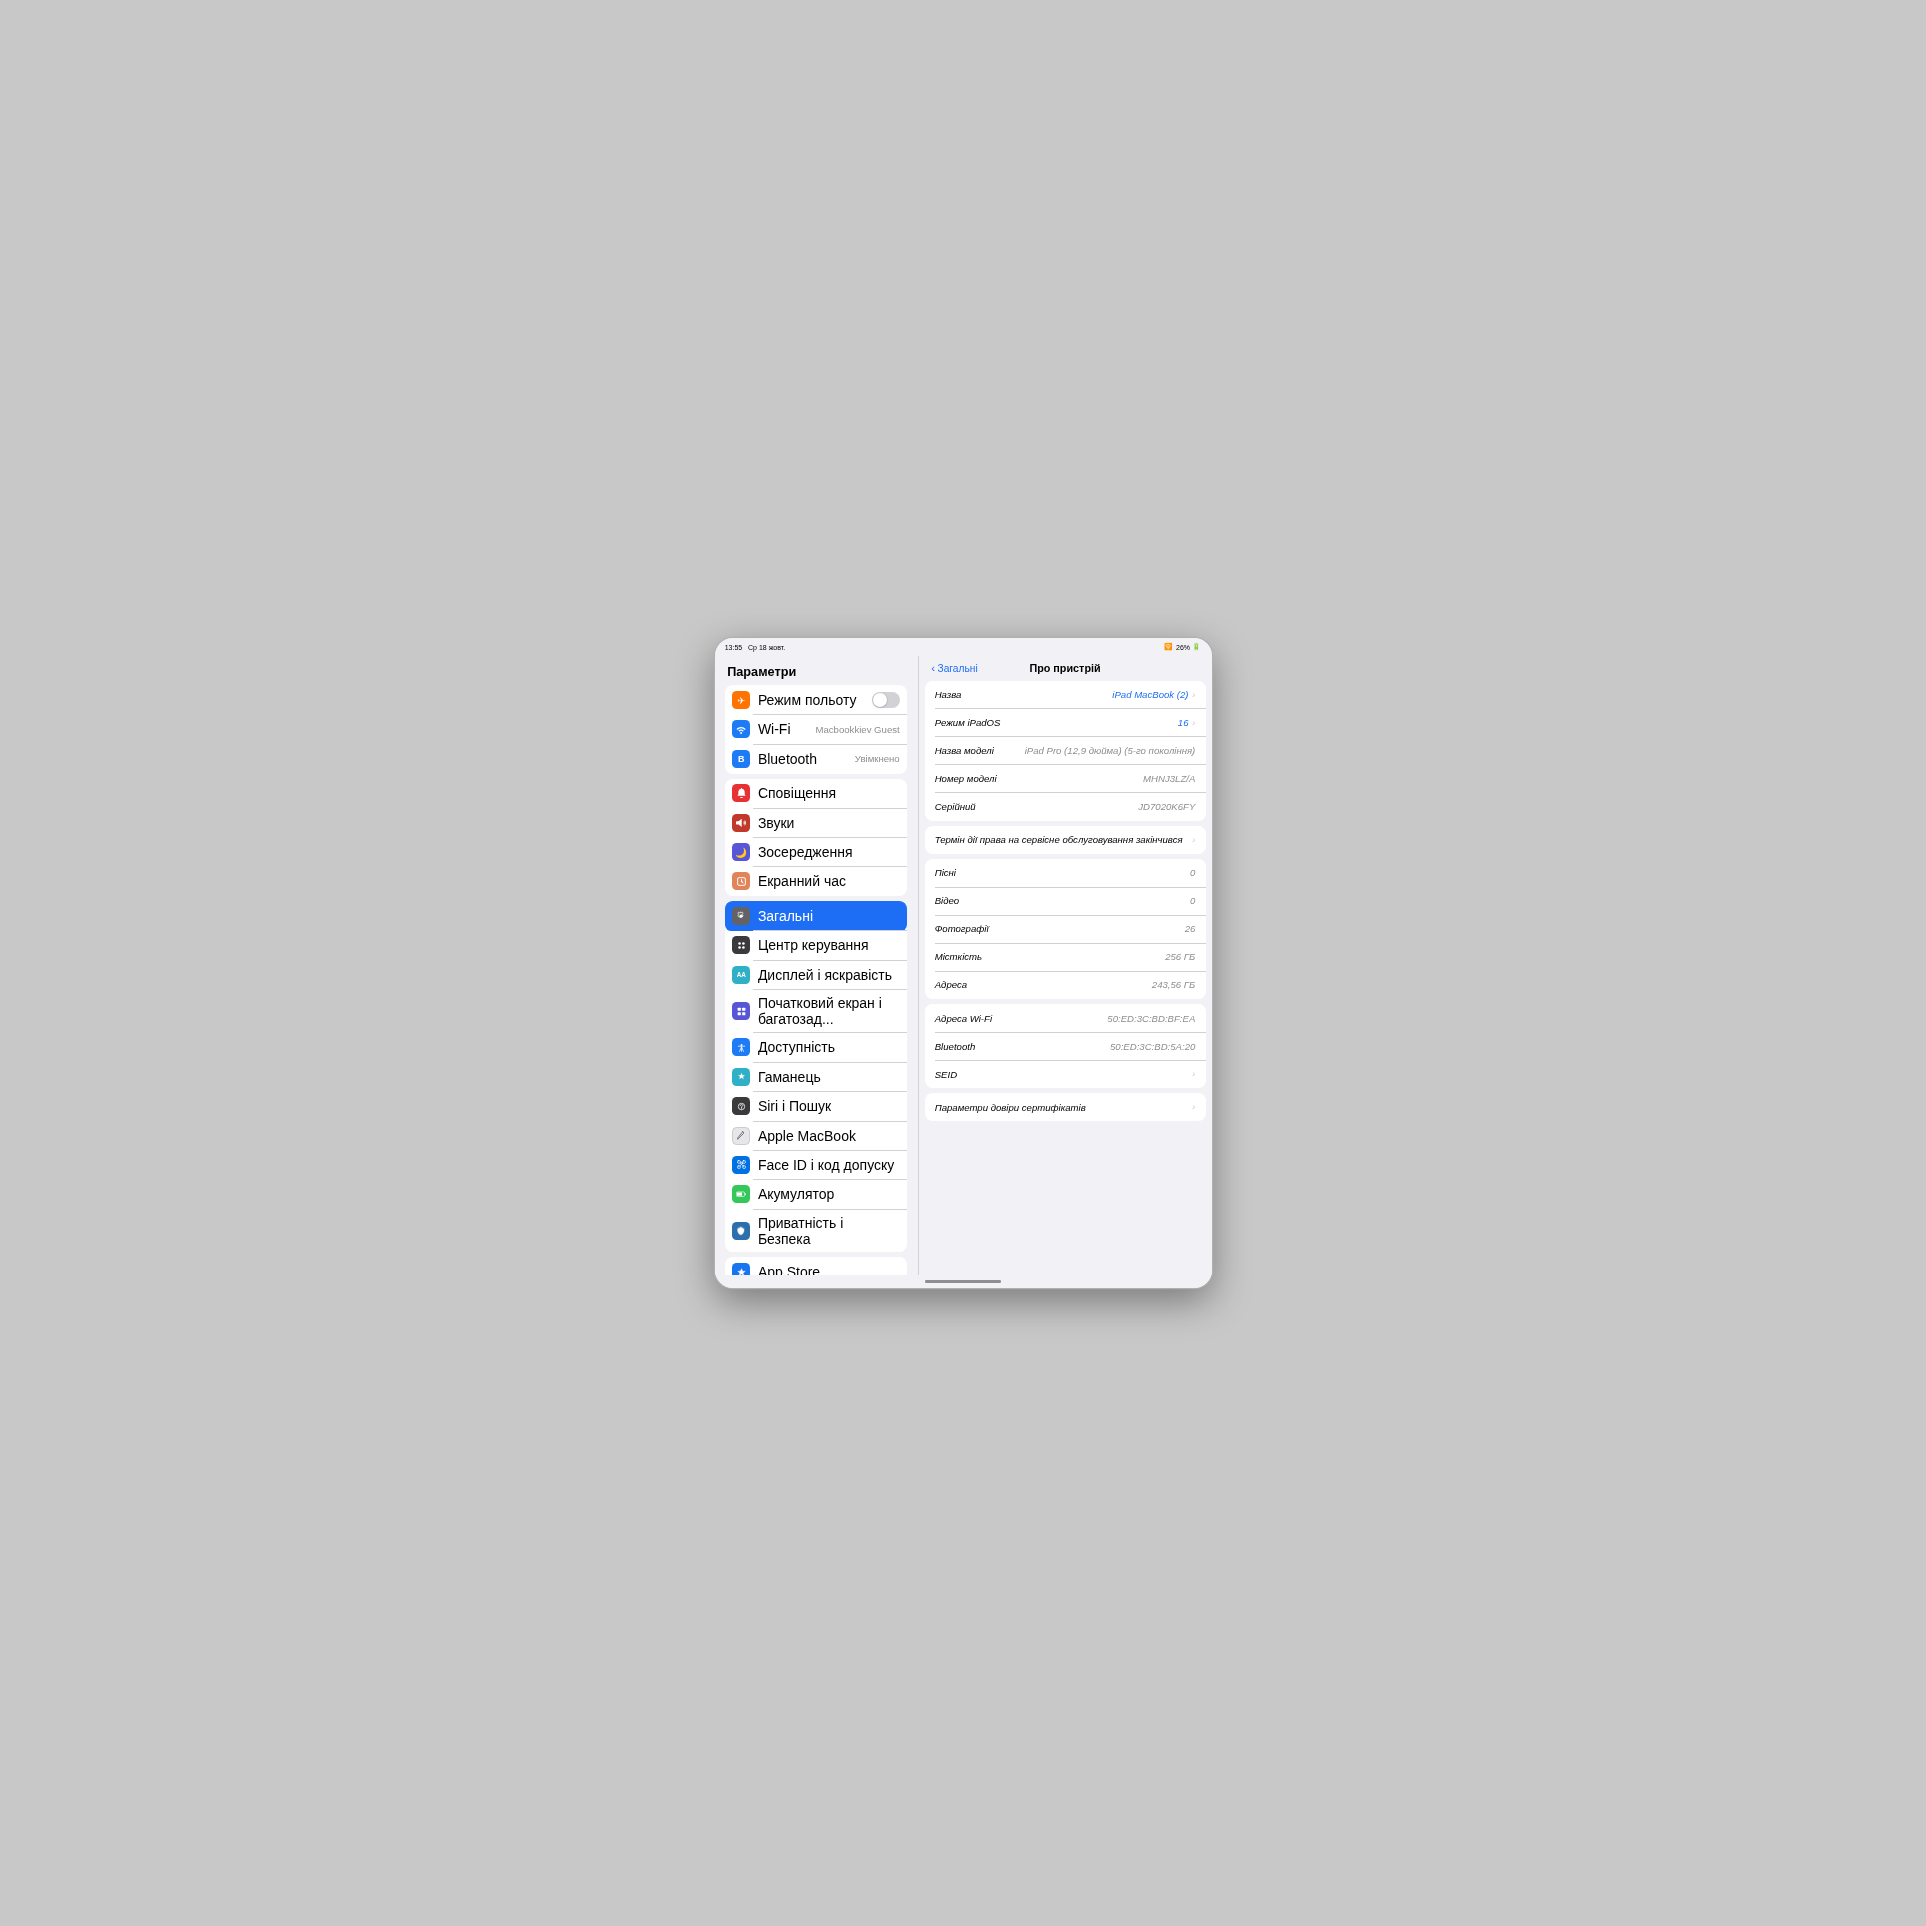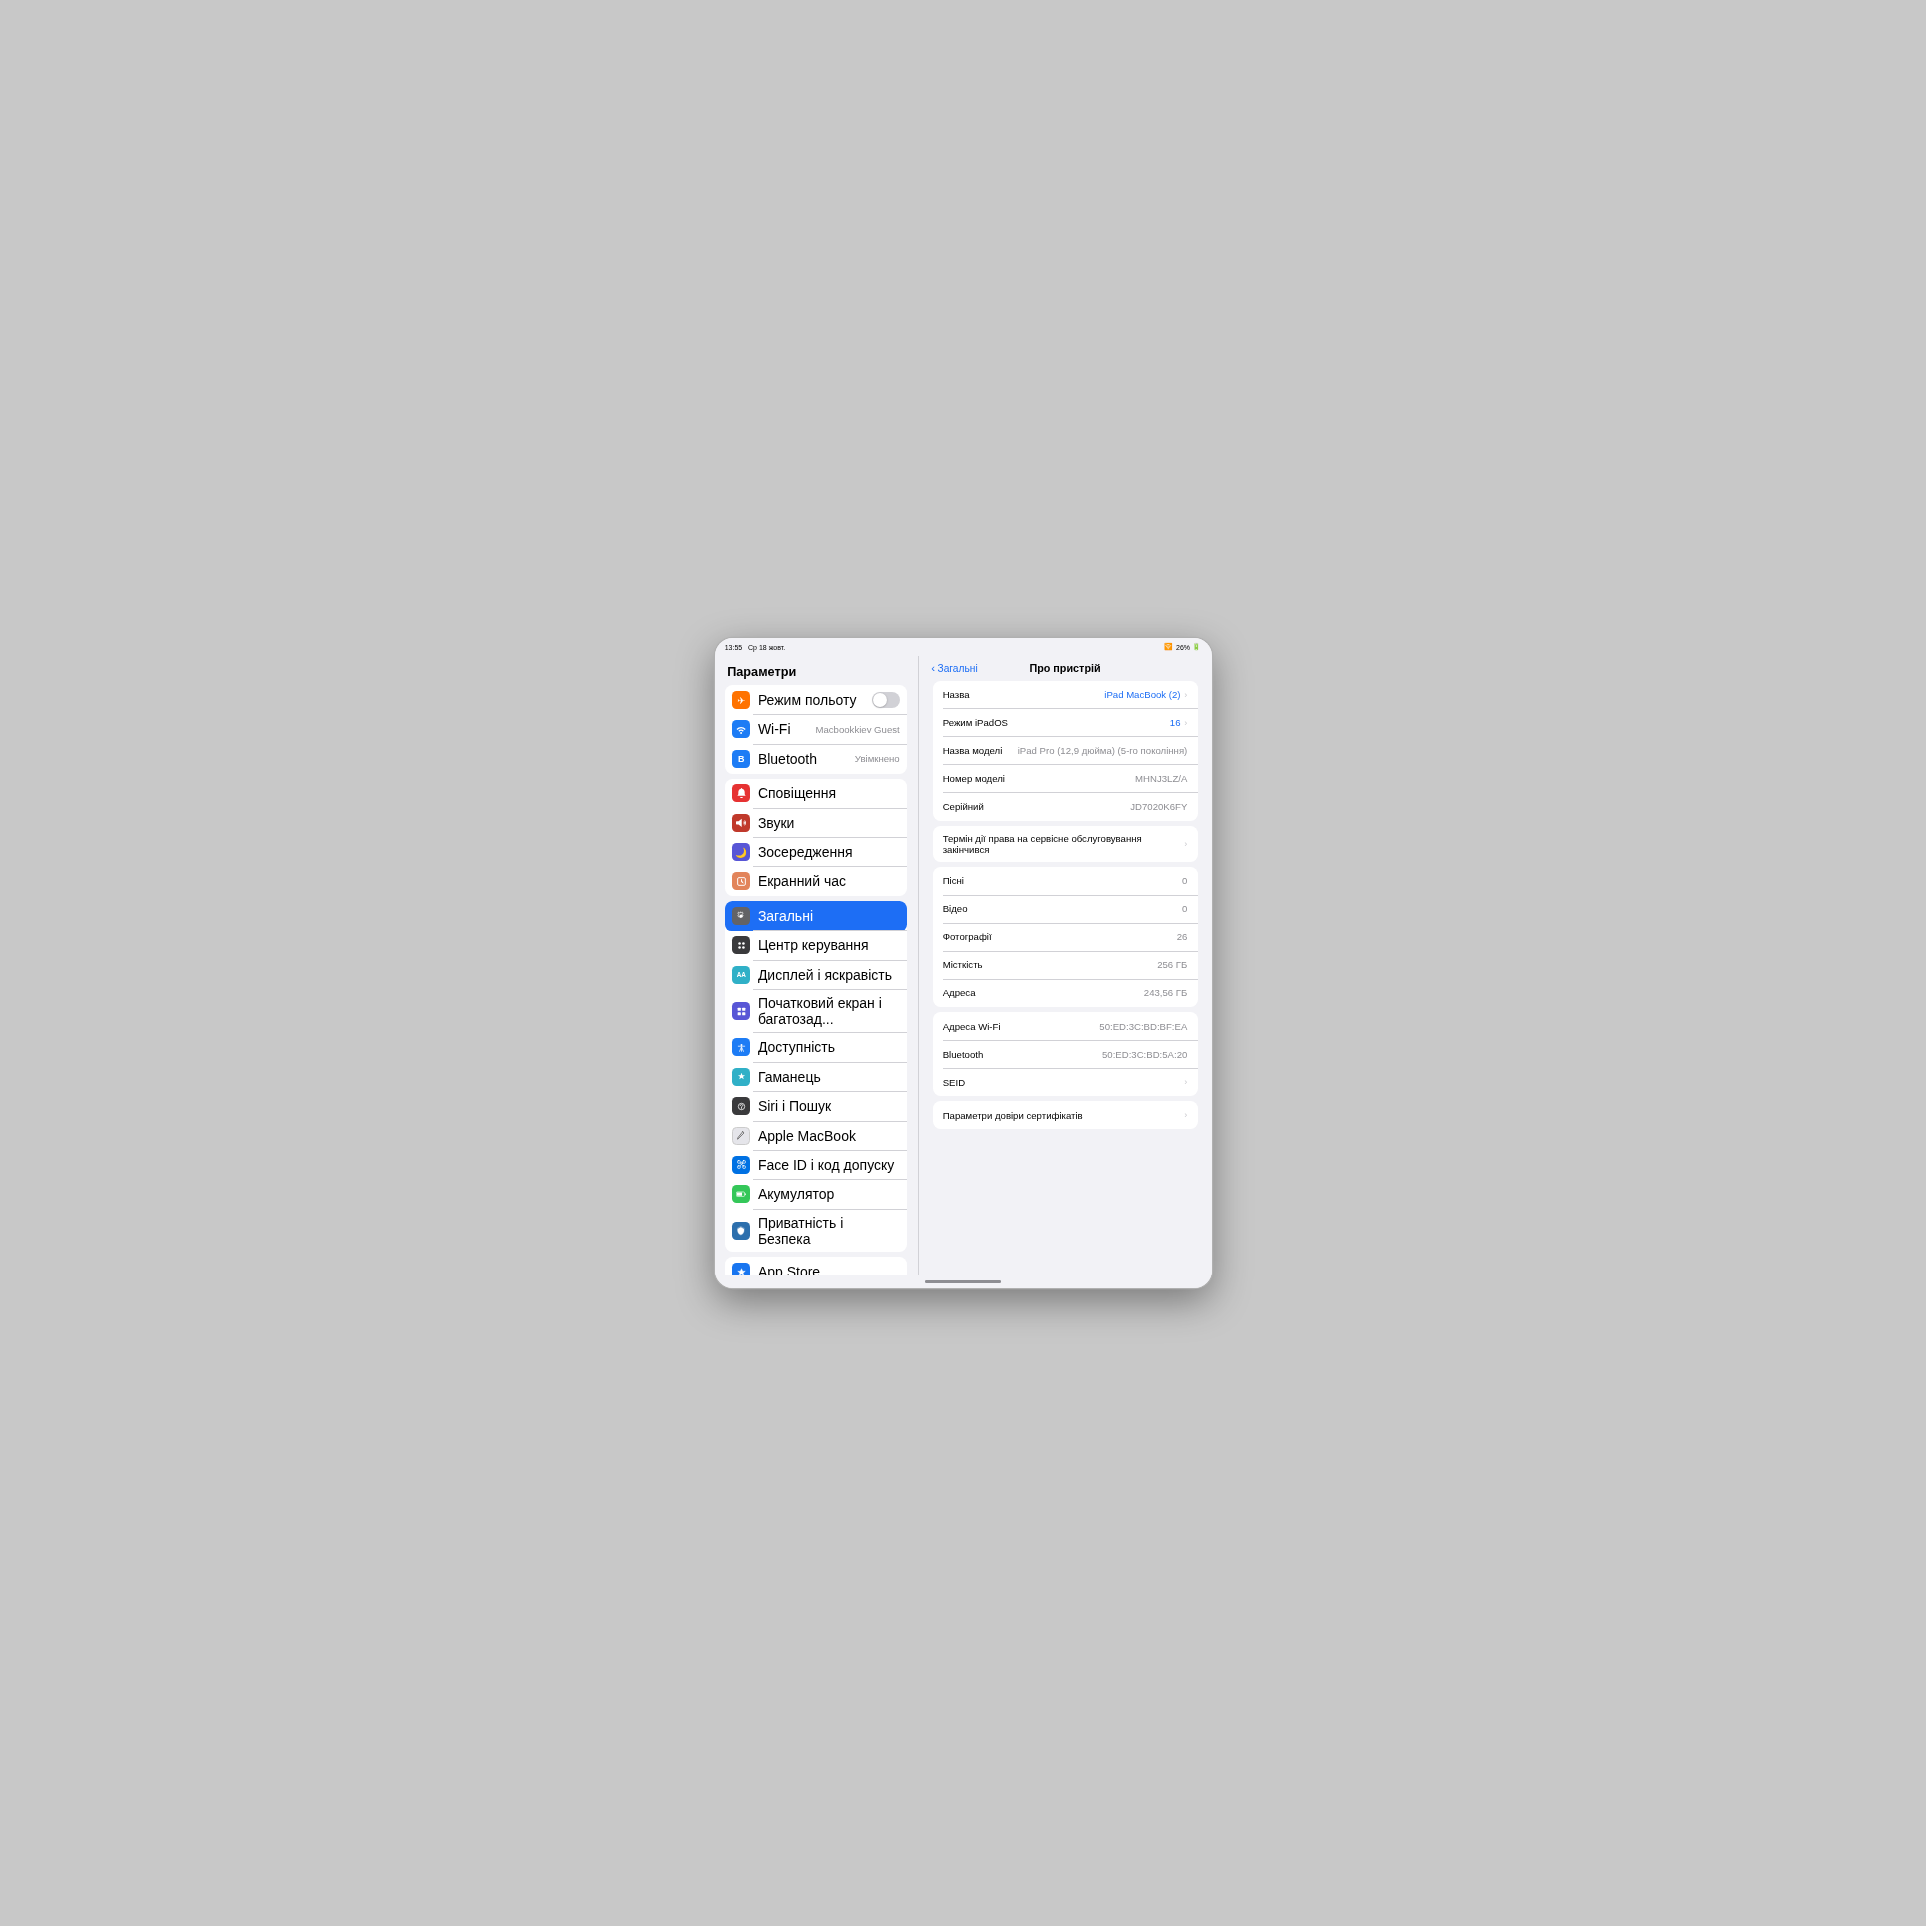--- a/index.html
+++ b/index.html
@@ -185,21 +185,22 @@
     .detail-title {
       position: absolute;
       left: 50%;
       transform: translateX(-50%);
       font-size: 10.8px;
       font-weight: 600;
       color: #000;
     }
 
     .detail-content {
-      padding: 0 14px;
+      padding: 0 6px;
+      font-style: italic;
     }
 
     .detail-group {
       background: #fff;
       border-radius: 7.6px;
       margin-bottom: 5.1px;
       overflow: hidden;
     }
 
     .detail-row {

